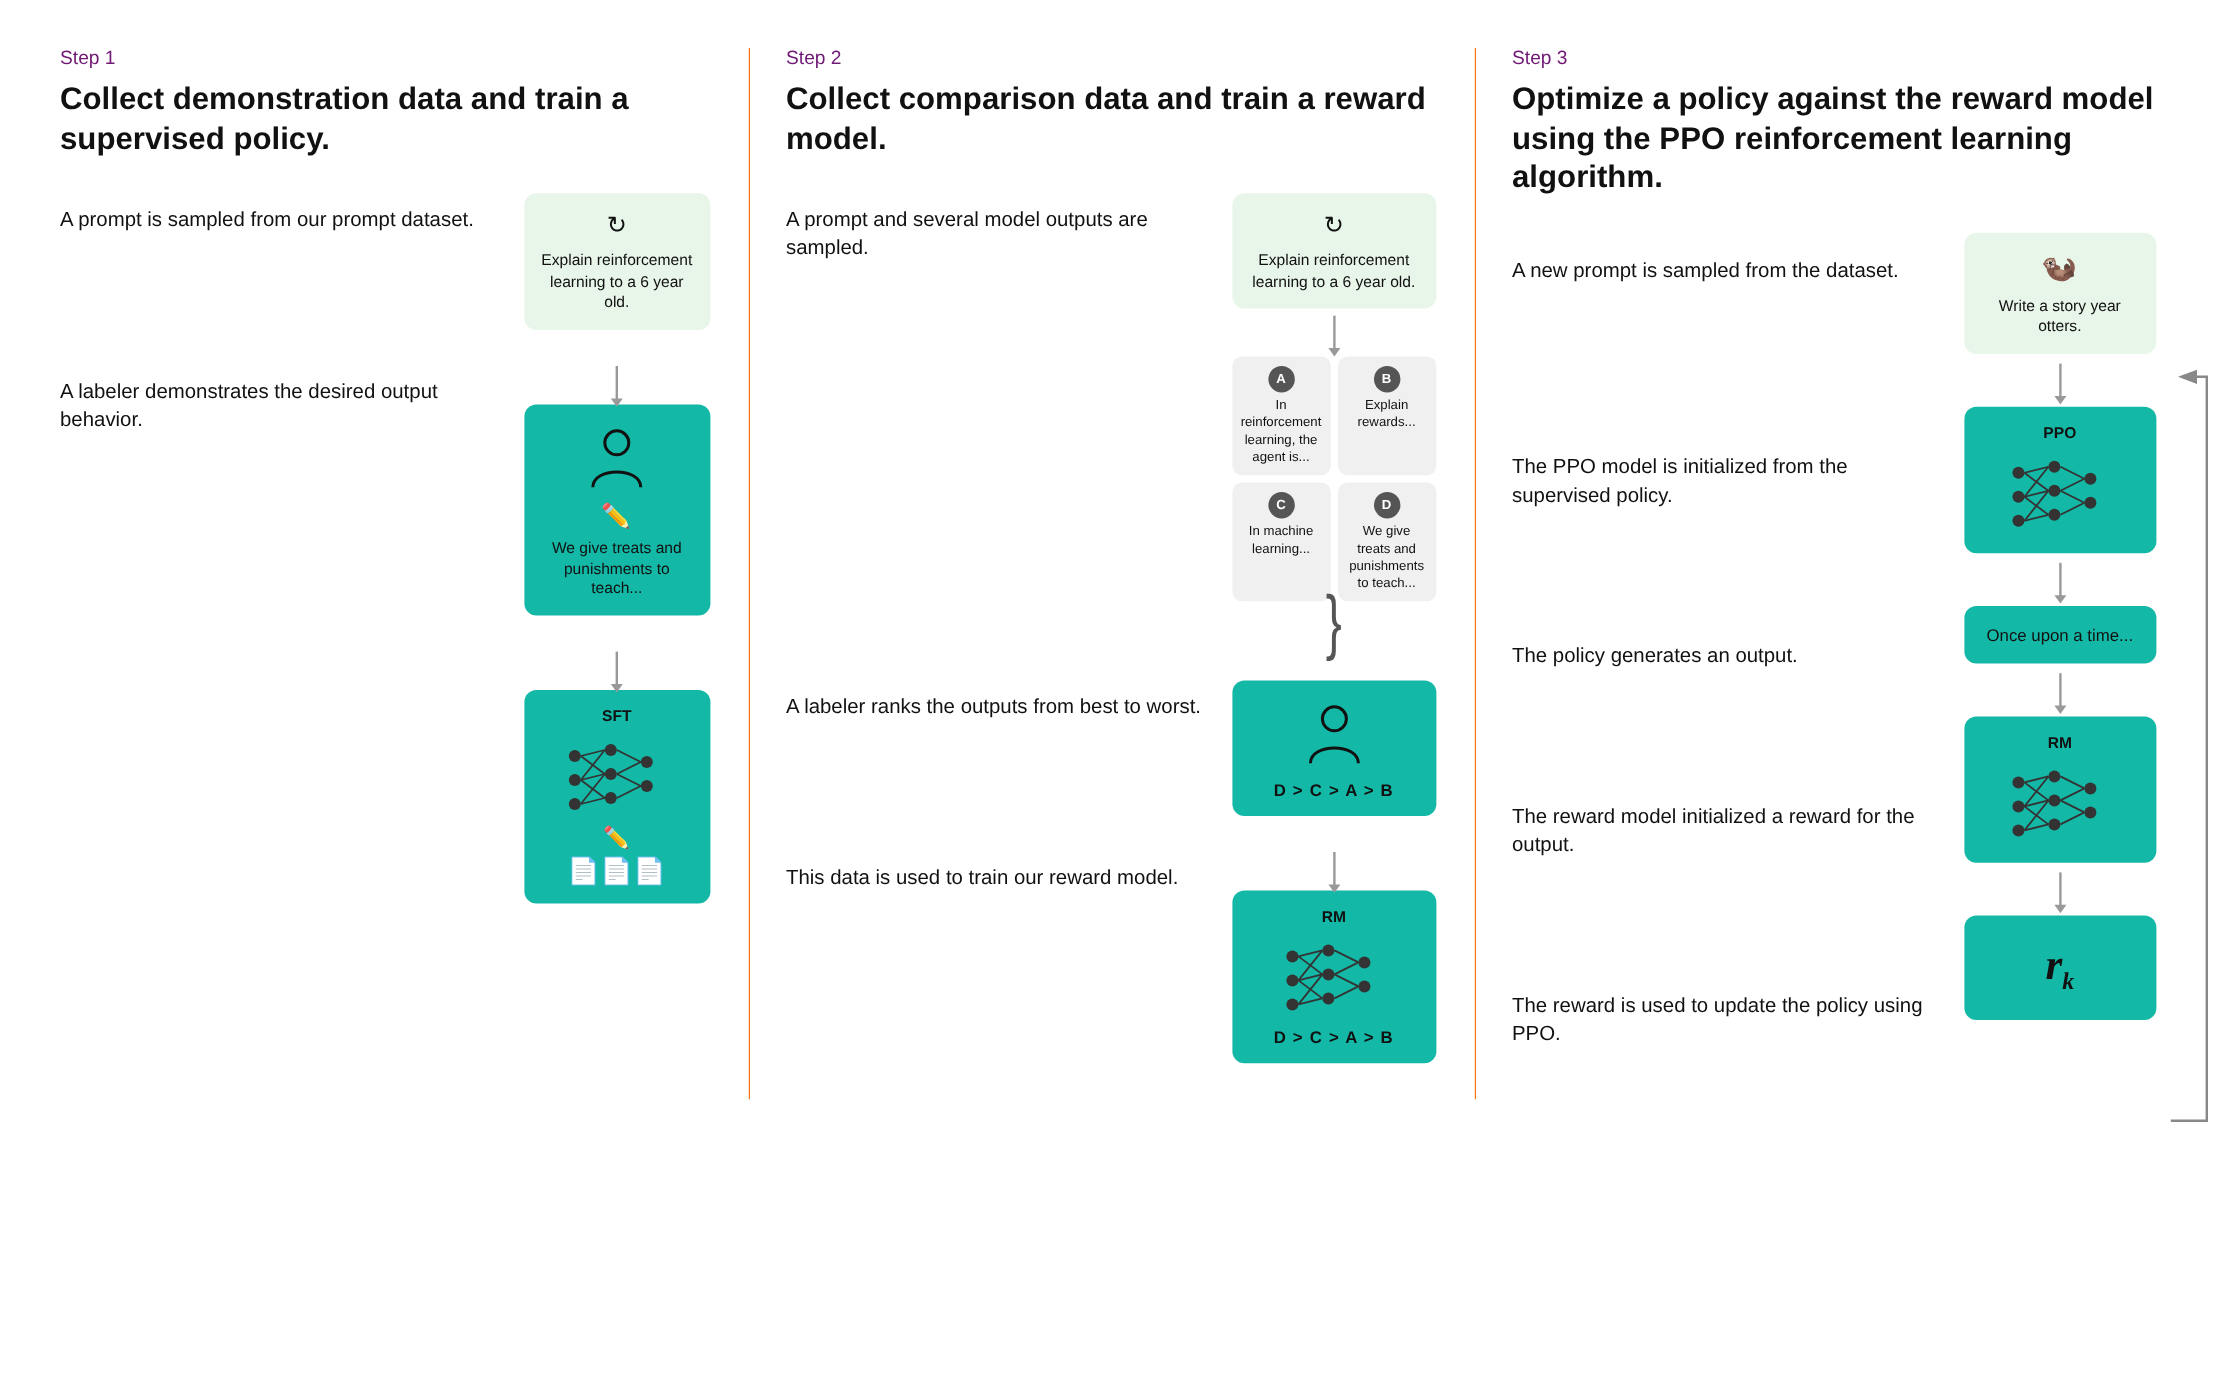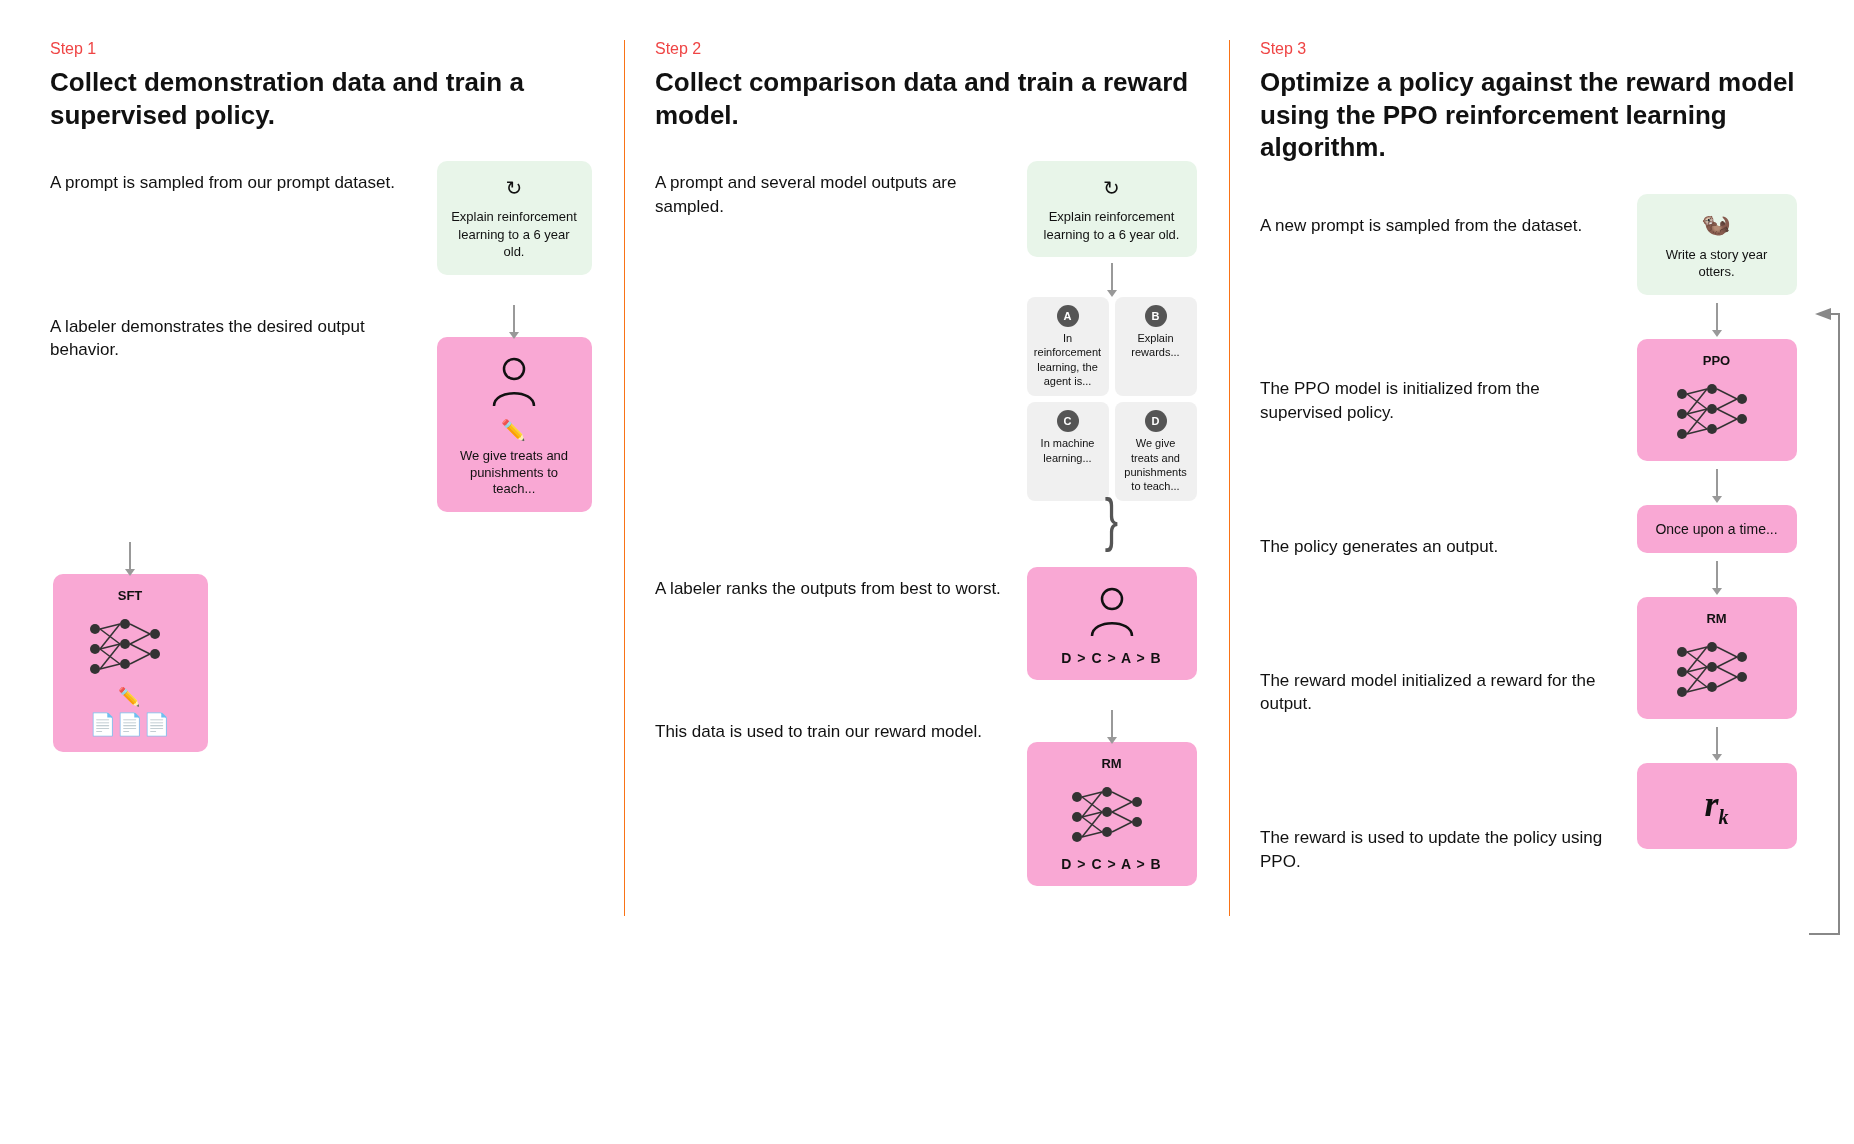--- a/index.html
+++ b/index.html
@@ -20,34 +20,35 @@
       flex: 1;
       padding: 0 30px 0 0;
     }
     .column:last-child { padding-right: 0; }
     .column + .column {
       border-left: 1px solid #f97316;
       padding-left: 30px;
     }
     .step-label {
       font-size: 16px;
-      color: #ef4444;
+      color: #701a75;
       margin-bottom: 8px;
     }
     .step-title {
       font-size: 26px;
       font-weight: 700;
       line-height: 1.25;
       margin-bottom: 30px;
     }
     .flow-section {
       display: flex;
       gap: 20px;
       margin-bottom: 30px;
       align-items: flex-start;
+      justify-content: flex-end;
     }
     .flow-text {
       font-size: 17px;
       line-height: 1.4;
       color: #111;
       flex: 1;
       padding-top: 10px;
     }
     .flow-visual {
       flex: 0 0 160px;
@@ -80,21 +81,21 @@
     .arrow-down::after {
       content: '';
       position: absolute;
       bottom: -6px;
       left: -4px;
       border-left: 5px solid transparent;
       border-right: 5px solid transparent;
       border-top: 7px solid #999;
     }
     .gray-box {
-      background: #f9a8d4;
+      background: #14b8a6;
       border-radius: 10px;
       padding: 14px 12px;
       text-align: center;
       font-size: 13px;
       width: 155px;
     }
     .gray-box .box-label {
       font-size: 13px;
       font-weight: 600;
       margin-bottom: 6px;

